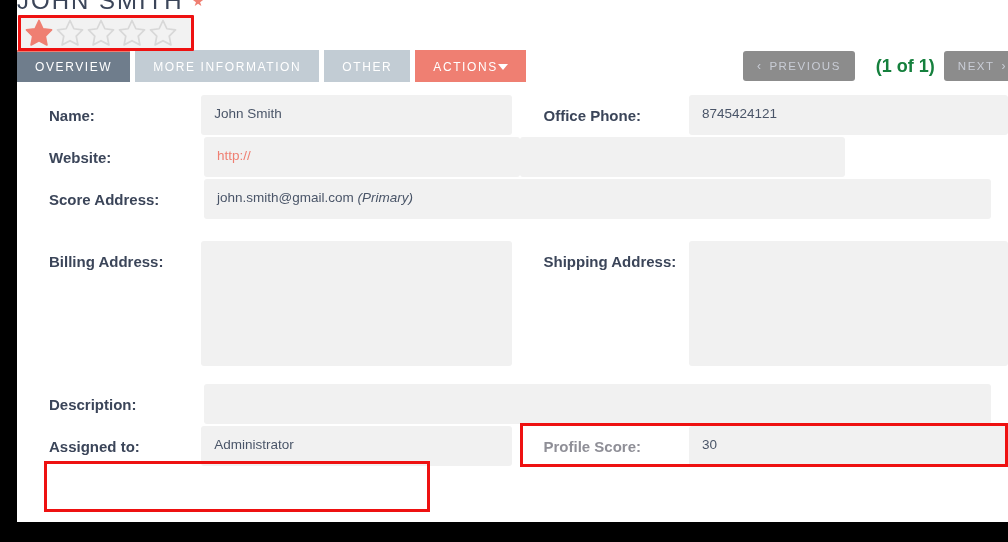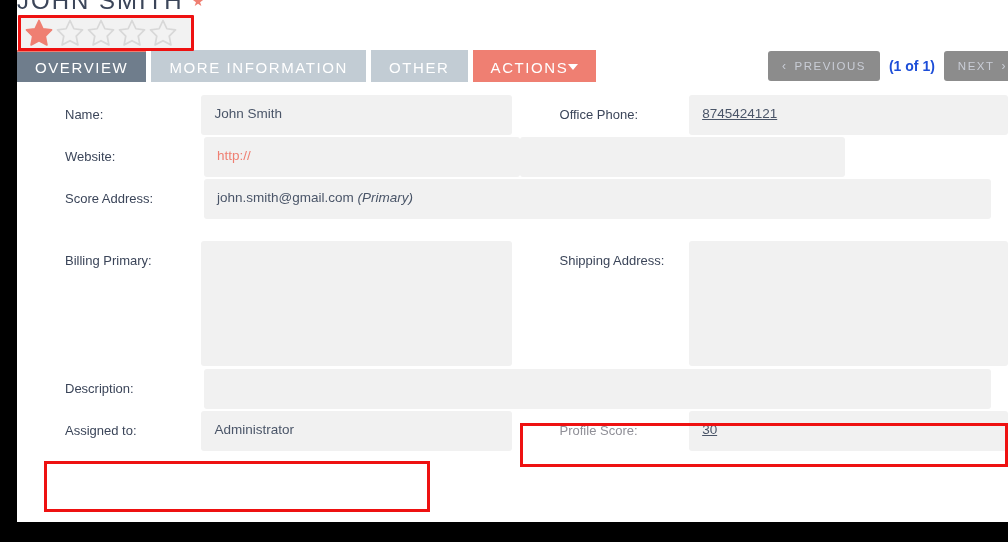--- a/index.html
+++ b/index.html
@@ -51,21 +51,21 @@
 
   
   .tabbar {
     position: absolute; left: 0; top: 50px;
     width: 991px; height: 32px;
     display: flex; align-items: stretch; gap: 5px;
   }
   .tab {
     display: flex; align-items: center; justify-content: center;
     padding: 0 18px;
-    font-size: 15px; letter-spacing: 1.6px; font-weight: 400;
+    font-size: 12px; letter-spacing: 1.6px; font-weight: 400;
     border-top: 2px solid #ef7f72;
     color: #ffffff;
     cursor: pointer;
     white-space: nowrap;
   }
   .tab.active { background: #6f7d8c; color: #ffffff; }
   .tab.inactive { background: #c2ccd4; color: #ffffff; border-top-color: #c2ccd4; }
   .tab.action {
     background: #ef7f72; color: #ffffff;
     display: flex; gap: 0; align-items: center;
@@ -84,53 +84,53 @@
     position: absolute; right: -13px; top: 50px;
     height: 32px; display: flex; align-items: center; gap: 9px;
   }
   .pgbtn {
     background: #8c8c8c; color: #c9cdd6;
     font-size: 11.5px; letter-spacing: 1.5px;
     height: 30px; display: flex; align-items: center; gap: 7px;
     padding: 0 14px; border-radius: 3px; white-space: nowrap;
     cursor: pointer;
   }
-  .pgcount { font-size: 14px; font-weight: 700; color: #1d4ed8; white-space: nowrap; }
+  .pgcount { font-size: 18px; font-weight: 700; color: #15803d; white-space: nowrap; margin-left: 12px; }
   .chev { font-size: 12px; color: #c9cdd6; }
 
   
   .form {
     position: absolute; left: 0; top: 95px;
     width: 991px;
   }
   .row { display: flex; width: 100%; margin-bottom: 2px; }
   .cell { display: flex; align-items: flex-start; }
   .lab {
-    font-size: 13px; font-weight: 400; color: #3b4559;
-    padding: 12px 10px 0 48px;
+    font-size: 15px; font-weight: 700; color: #3b4559;
+    padding: 12px 10px 0 32px;
     white-space: nowrap;
   }
   .lab.muted { color: #8f8f97; }
   .val {
     background: #f1f1f1; border-radius: 3px;
     font-size: 13.5px; color: #4a5568;
     padding: 11px 0 11px 13px;
     min-height: 40px;
   }
   .val.tall { min-height: 125px; }
   .val.link { color: #ef7f72; }
   .val.star-val { padding: 6px 0 6px 13px; }
   .primary-note { font-style: italic; color: #4a5568; }
 
   
   .lab-a { width: 187px; }
   .val-a { width: 316px; }
   .lab-b { width: 180px; }
   .val-wide { width: 787px; }
-  .val-b-wide { width: 325px; text-decoration: underline; }
+  .val-b-wide { width: 325px; }
 
   
   .hl {
     position: absolute;
     border: 3px solid #ee1111;
     pointer-events: none; z-index: 30;
   }
   .hl-score { left: 503px; top: 423px; width: 488px; height: 44px; }
   .hl-rating { left: 27px; top: 461px; width: 386px; height: 51px; }
 
@@ -214,27 +214,27 @@
       <div class="row">
         <div class="cell lab lab-a">Score Address:</div>
         <div class="cell val val-wide">
           <span class="link">john.smith@gmail.com</span>
             <span class="primary-note">&nbsp;</span>
             <span class="primary-note">(Primary)</span>
         </div>
       </div>
 
       <div class="row" style="margin-top:22px;">
-        <div class="cell lab lab-a">Billing Primary:</div>
+        <div class="cell lab lab-a">Billing Address:</div>
         <div class="cell val val-a tall"></div>
         <div class="cell lab lab-b">Shipping Address:</div>
         <div class="cell val val-b-wide tall"></div>
       </div>
 
-      <div class="row" style="margin-top:3px;">
+      <div class="row" style="margin-top:18px;">
         <div class="cell lab lab-a">Description:</div>
         <div class="cell val val-wide"></div>
       </div>
 
       <div class="row">
         <div class="cell lab lab-a">Assigned to:</div>
         <div class="cell val val-a">Administrator</div>
         <div class="cell lab lab-b muted">Profile Score:</div>
         <div class="cell val val-b-wide">30</div>
       </div>

